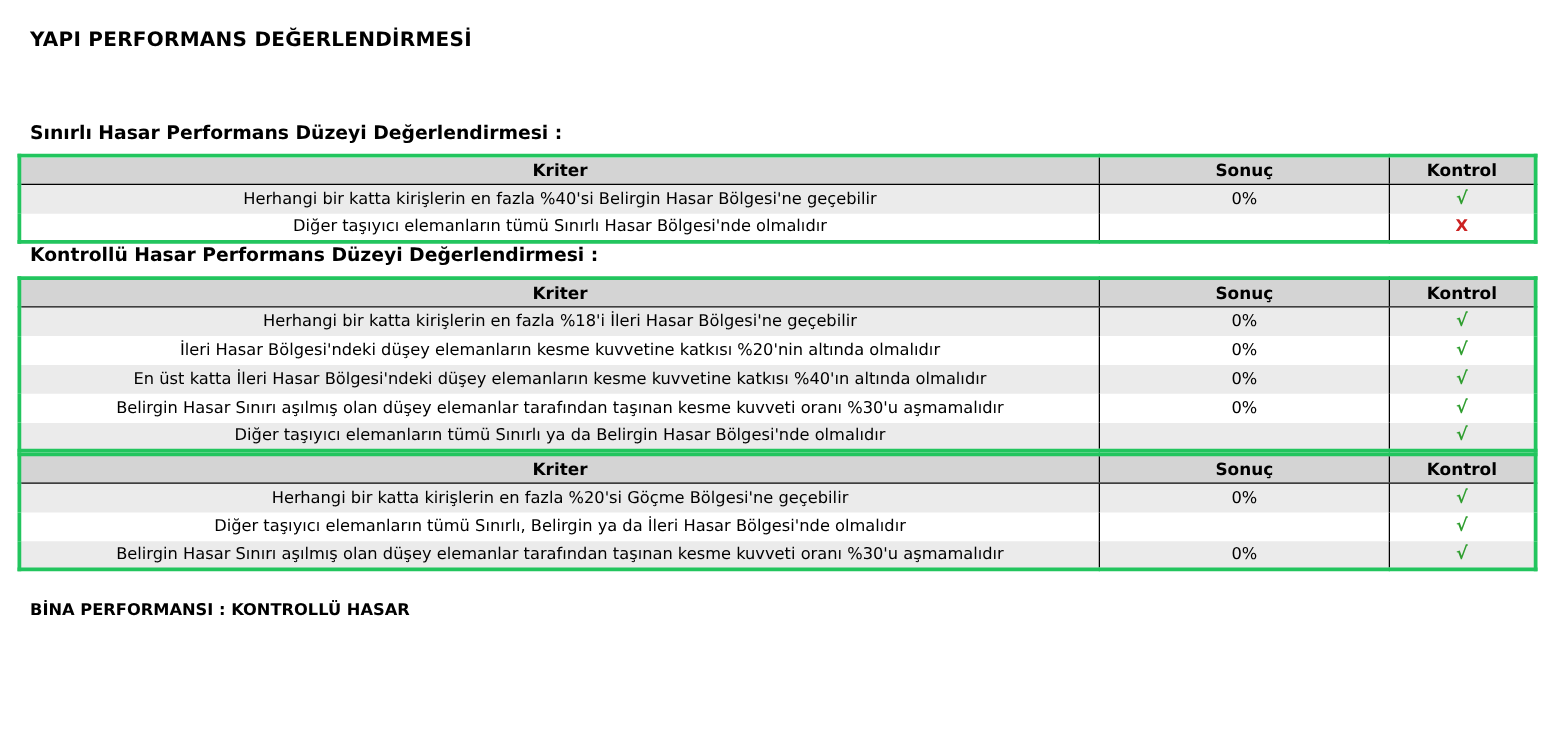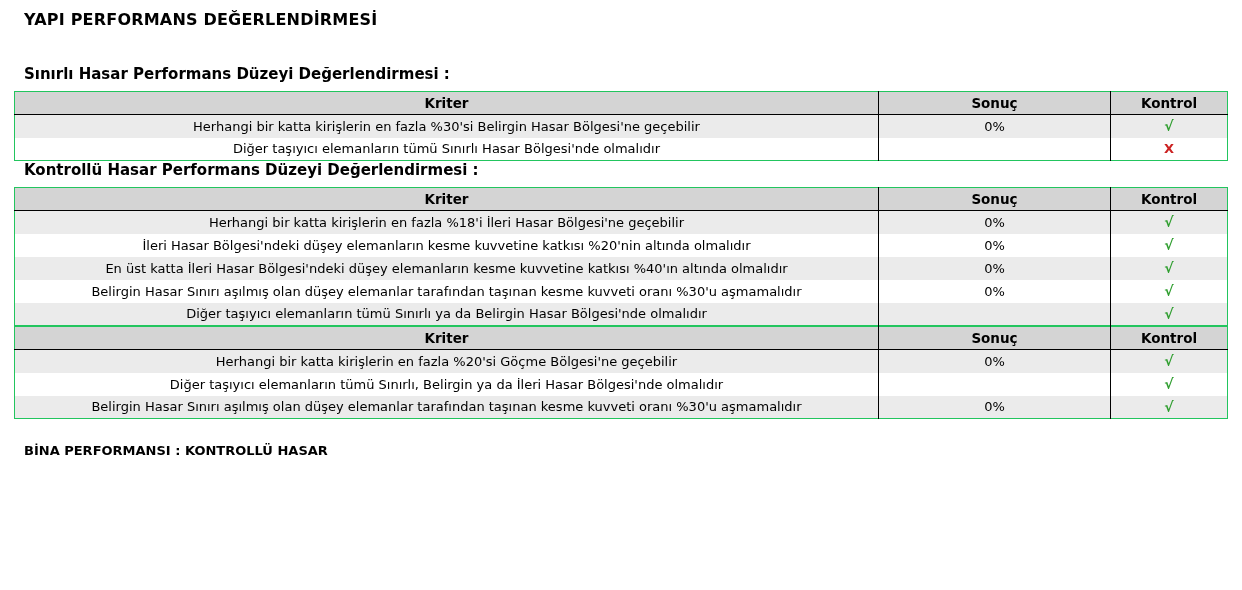--- a/index.html
+++ b/index.html
@@ -7,35 +7,35 @@
     margin: 0; padding: 0;
     background: #ffffff;
     width: 1242px; height: 590px;
     font-family: "DejaVu Sans", "Liberation Sans", sans-serif;
     color: #000000;
     overflow: hidden;
   }
   .page { padding: 10px 14px 0 14px; }
   .page-title {
     font-size: 16px; font-weight: bold;
-    margin: 0 0 0 10px; padding: 0;
+    margin: 12px 0 0 10px; padding: 0;
     letter-spacing: 0.2px;
   }
   .section-heading {
     font-size: 15px; font-weight: bold;
     margin: 0 0 8px 10px; padding: 0;
   }
-  .section.s0 .section-heading { margin-top: 36px; }
+  .section.s0 .section-heading { margin-top: 56px; }
   .section.s1 .section-heading { }
   .section.s2 .section-heading { margin-top: 26px; }
   table.eval-table {
     border-collapse: collapse;
     table-layout: fixed;
     width: 1213px;
-    border: 1px solid #22c55e;
+    border: 3px solid #22c55e;
     padding-left: 31px;
   }
   th, td {
     height: 23px;
     padding: 0 4px;
     text-align: center;
     vertical-align: middle;
     white-space: nowrap;
     overflow: hidden;
   }
@@ -76,21 +76,21 @@
       </colgroup>
       <thead>
         <tr>
           <th>Kriter</th>
           <th>Sonuç</th>
           <th>Kontrol</th>
         </tr>
       </thead>
       <tbody>
             <tr>
-              <td>Herhangi bir katta kirişlerin en fazla %30'si Belirgin Hasar Bölgesi'ne geçebilir</td>
+              <td>Herhangi bir katta kirişlerin en fazla %40'si Belirgin Hasar Bölgesi'ne geçebilir</td>
               <td>0%</td>
               <td><span class="pass">√</span></td>
             </tr>
             <tr>
               <td>Diğer taşıyıcı elemanların tümü Sınırlı Hasar Bölgesi'nde olmalıdır</td>
               <td></td>
               <td><span class="fail">X</span></td>
             </tr>
           </tbody>
     </table>

